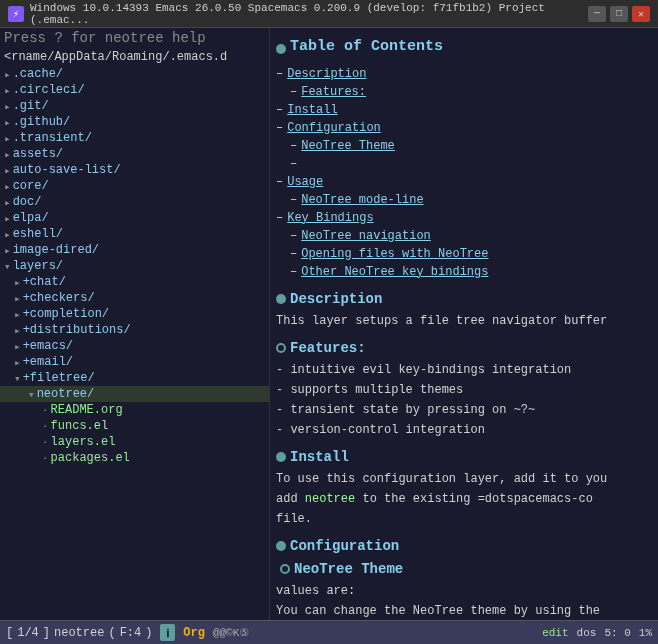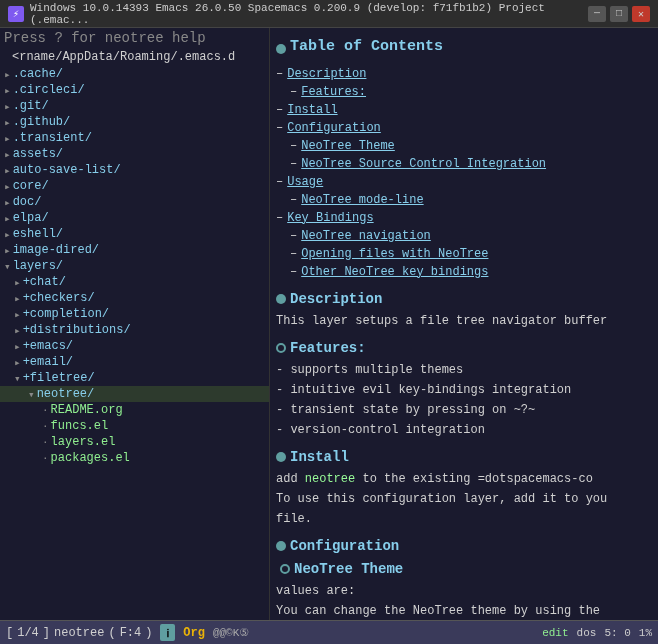--- a/index.html
+++ b/index.html
@@ -63,21 +63,21 @@
       border-right: 1px solid #333;
       flex-shrink: 0;
     }
     #sidebar .help-line {
       color: #888;
       padding: 2px 4px;
       font-size: 14px;
     }
     #sidebar .path-line {
       color: #d0d0d0;
-      padding: 2px 12px;
+      padding: 2px 4px;
       font-size: 12px;
     }
     .tree-item {
       padding: 1px 4px;
       font-size: 12px;
       cursor: pointer;
       display: flex;
       align-items: center;
       gap: 2px;
       color: #87ceeb;
@@ -322,21 +322,20 @@
         <div style="padding-left: 0px; display: flex; align-items: center; gap: 4px;">
           <span class="toc-bullet">–</span>
           <span class="toc-link">Configuration</span>
         </div>
         <div style="padding-left: 14px; display: flex; align-items: center; gap: 4px;">
           <span class="toc-bullet">–</span>
           <span class="toc-link">NeoTree Theme</span>
         </div>
         <div style="padding-left: 14px; display: flex; align-items: center; gap: 4px;">
           <span class="toc-bullet">–</span>
-          <span class="toc-link">NeoTree Source Control Integration</span>
         </div>
         <div style="padding-left: 0px; display: flex; align-items: center; gap: 4px;">
           <span class="toc-bullet">–</span>
           <span class="toc-link">Usage</span>
         </div>
         <div style="padding-left: 14px; display: flex; align-items: center; gap: 4px;">
           <span class="toc-bullet">–</span>
           <span class="toc-link">NeoTree mode-line</span>
         </div>
         <div style="padding-left: 0px; display: flex; align-items: center; gap: 4px;">
@@ -363,32 +362,32 @@
             <span class="section-dot"></span>
             <span style="color: rgb(135, 206, 235); font-weight: bold;">Description</span>
           </div>
           <div class="body-text">This layer setups a file tree navigator buffer</div>
         </div>
         <div style="margin-top: 8px;">
           <div class="section-header">
             <span class="section-dot-outline"></span>
             <span style="color: rgb(135, 206, 235); font-weight: bold;">Features:</span>
           </div>
+          <div class="body-text">- intuitive evil key-bindings integration</div>
           <div class="body-text">- supports multiple themes</div>
-          <div class="body-text">- intuitive evil key-bindings integration</div>
           <div class="body-text">- transient state by pressing on ~?~</div>
           <div class="body-text">- version-control integration</div>
         </div>
         <div style="margin-top: 8px;">
           <div class="section-header">
             <span class="section-dot"></span>
             <span style="color: rgb(135, 206, 235); font-weight: bold;">Install</span>
           </div>
+          <div class="body-text">To use this configuration layer, add it to you</div>
           <div class="body-text">add <span class="code-inline">neotree</span> to the existing =dotspacemacs-co</div>
-          <div class="body-text">To use this configuration layer, add it to you</div>
           <div class="body-text">file.</div>
         </div>
         <div style="margin-top: 8px;">
           <div class="section-header">
             <span class="section-dot"></span>
             <span style="color: rgb(135, 206, 235); font-weight: bold;">Configuration</span>
           </div>
           <div class="section-header" style="margin-left: 4px; margin-top: 2px;">
             <span class="section-dot-outline"></span>
             <span style="color: rgb(135, 206, 235); font-weight: bold;">NeoTree Theme</span>

